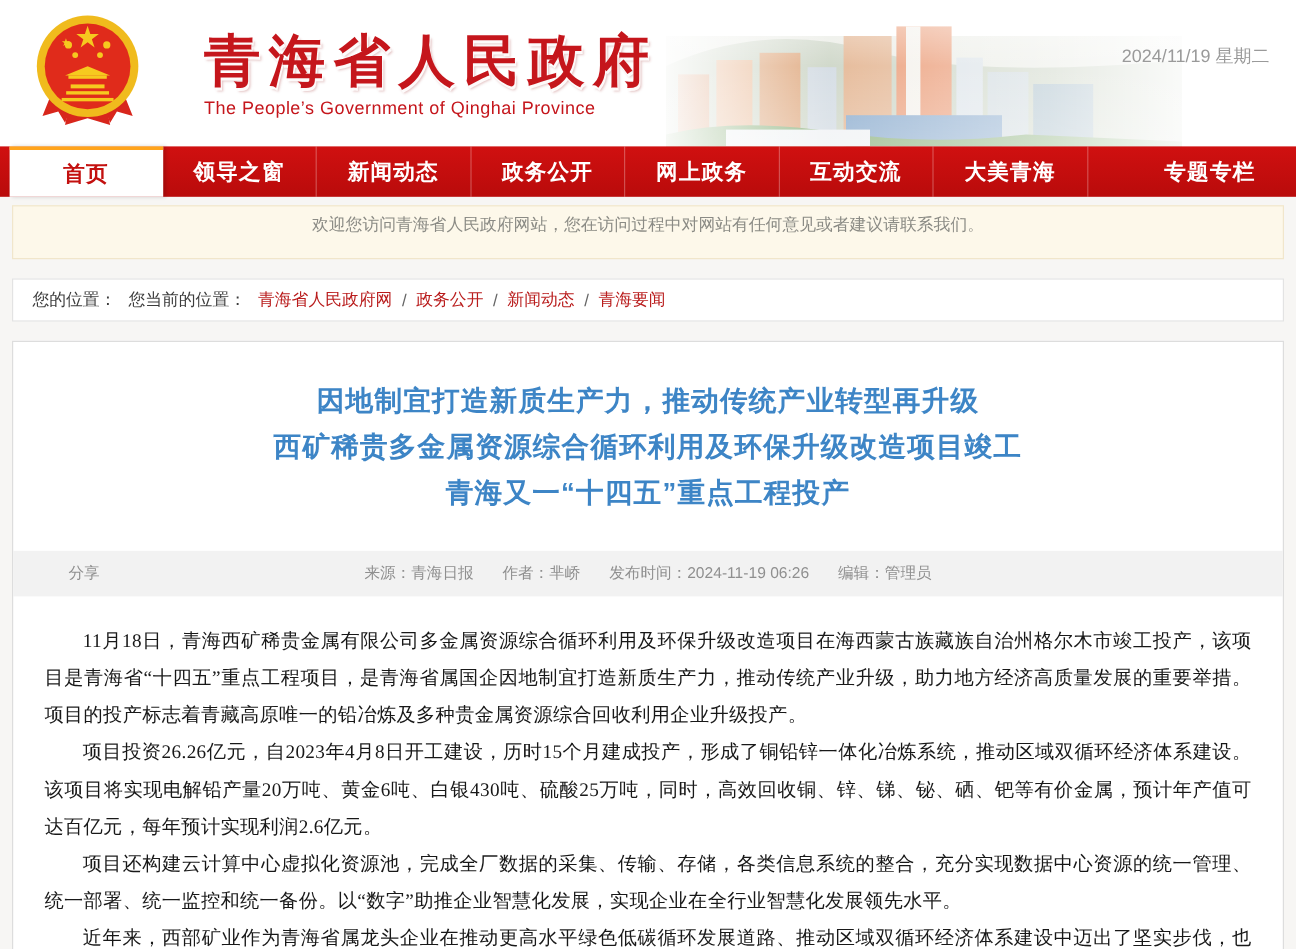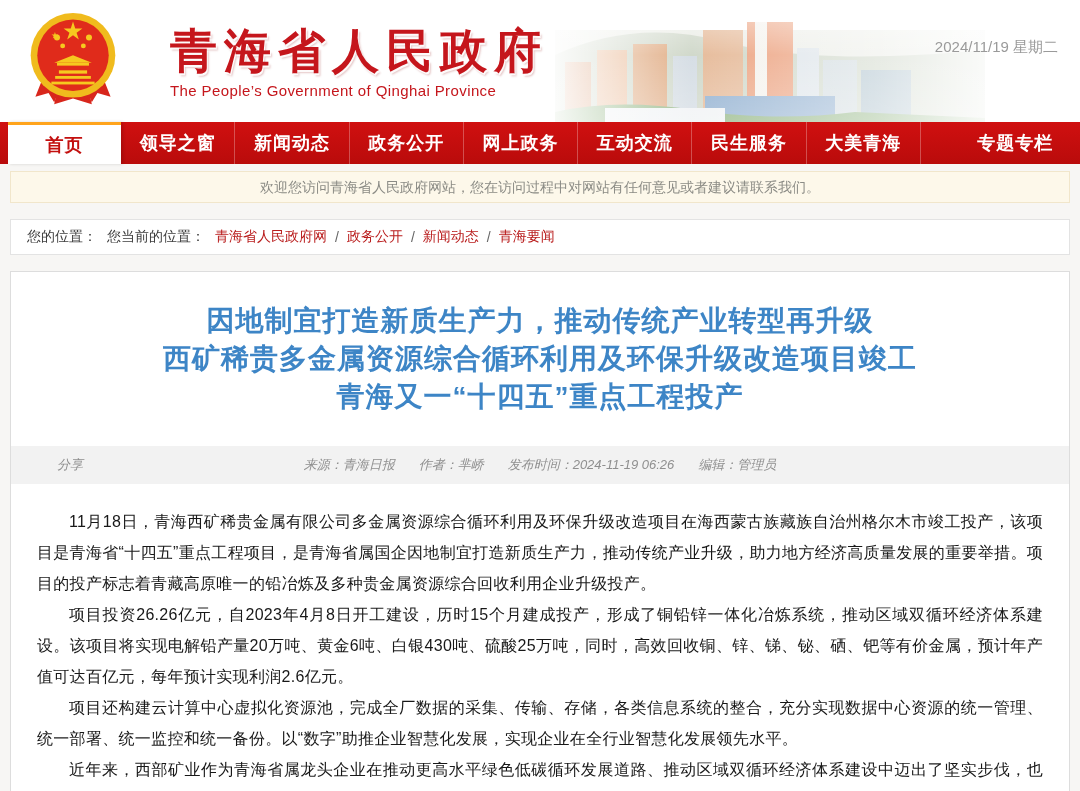--- a/index.html
+++ b/index.html
@@ -36,54 +36,54 @@
   }
   .nav-tab:last-child { border-right:none;margin-left:38px; }
   .nav-tab.active {
     background:#fff; color:#c3100f;
     border-top:3px solid #ffa41c; border-right:none;
     box-shadow:2px 0 3px rgba(0,0,0,.15);
   }
 
   
   .welcome {
-    margin:7px 10px 0; height:32px; line-height:30px;
+    margin:7px 10px 0; height:45px; line-height:30px;
     background:#fdf8ea; border:1px solid #f1e6cb;
     text-align:center; color:#8b8b85; font-size:14px;
   }
 
   
   .breadcrumb-box {
     margin:16px 10px 0; height:36px; background:#fff; border:1px solid #e3e3e3;
     display:flex; align-items:center; padding-left:16px; font-size:14px; color:#3c3c3c;
   }
   .breadcrumb-box .b-label { margin-right:10px;font-family:Liberation Serif, serif; }
   .crumb { color:#b91c1c; cursor:pointer; }
   .crumb-sep { margin:0 8px; color:#666; }
 
   
   .article-box {
     margin:16px 10px 0; background:#fff; border:1px solid #ddd;
     min-height:530px; padding-bottom:10px;
   }
   .article-title { padding:30px 60px 20px; text-align:center; }
   .article-title div {
-    color:#3d85c6; font-size:28px; font-weight:bold; line-height:38px; letter-spacing:1px;
+    color:#3d85c6; font-size:23px; font-weight:bold; line-height:38px; letter-spacing:1px;
   }
   .meta-bar {
     position:relative; height:38px; background:#f2f2f2; margin-top:10px;
     display:flex; align-items:center; justify-content:center;
-    font-size:13px; color:#8f8f8f;font-style:italic;
+    font-size:13px; color:#8f8f8f;
   }
   .share-btn { position:absolute; left:46px; color:#8f8f8f; cursor:pointer; }
   .meta-item { margin:0 12px; }
   .article-body { padding:22px 26px 16px; }
   .article-body p {
     text-indent:2em; font-size:16px; color:#181818; line-height:31px;
-    text-align:justify; letter-spacing:.3px;
+    text-align:justify; letter-spacing:.3px;font-family:Liberation Serif, serif;
   }
 </style>
 </head>
 <body>
 
 <div class="header">
   <svg class="skyline" viewBox="0 0 430 122" preserveAspectRatio="none">
     <rect x="0" y="30" width="430" height="92" fill="#e9ebe4"></rect>
     <path d="M0,55 Q80,18 170,42 T430,50 L430,122 L0,122 Z" fill="#c9d2c2"></path>
     <rect x="10" y="62" width="26" height="60" fill="#d99a72"></rect>
@@ -132,21 +132,20 @@
   <div class="header-date">2024/11/19 星期二</div>
 </div>
 
 <div class="nav">
   <div class="nav-tab active">首页</div>
   <div class="nav-tab">领导之窗</div>
   <div class="nav-tab">新闻动态</div>
   <div class="nav-tab">政务公开</div>
   <div class="nav-tab">网上政务</div>
   <div class="nav-tab">互动交流</div>
-  <div class="nav-tab">民生服务</div>
   <div class="nav-tab">大美青海</div>
   <div class="nav-tab">专题专栏</div>
 </div>
 
 <div class="welcome">欢迎您访问青海省人民政府网站，您在访问过程中对网站有任何意见或者建议请联系我们。</div>
 
 <div class="breadcrumb-box">
   <span class="b-label">您的位置：</span>
   <span class="b-label">您当前的位置：</span>
   <span class="crumb">青海省人民政府网</span>

